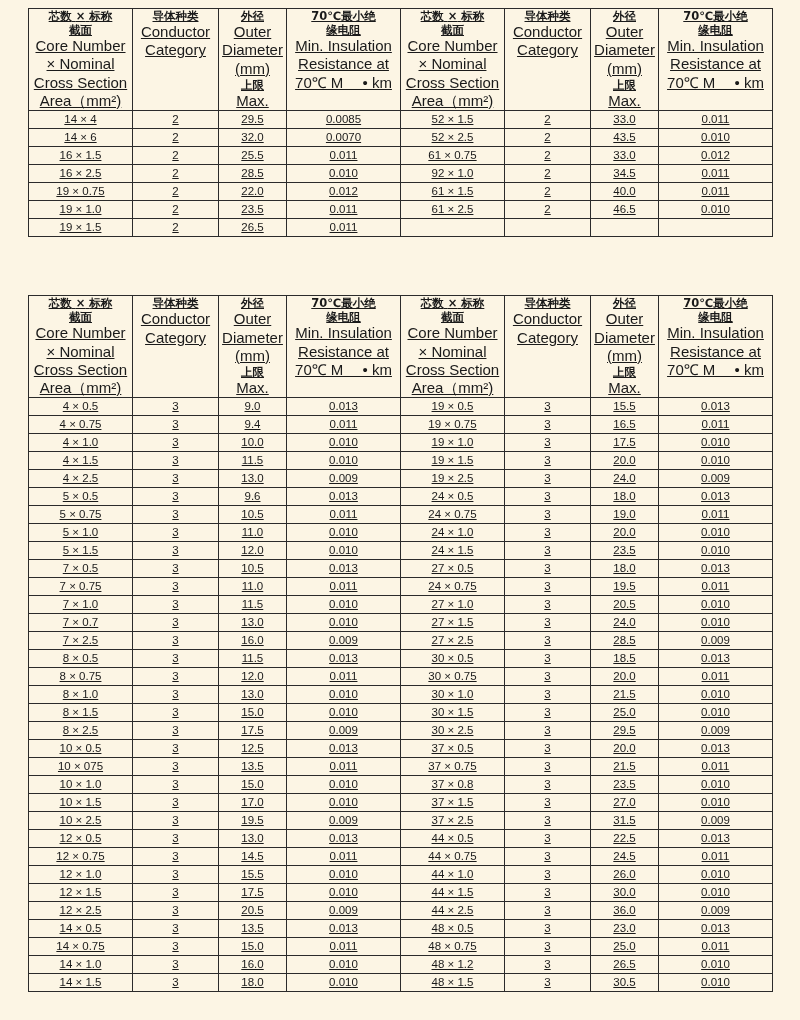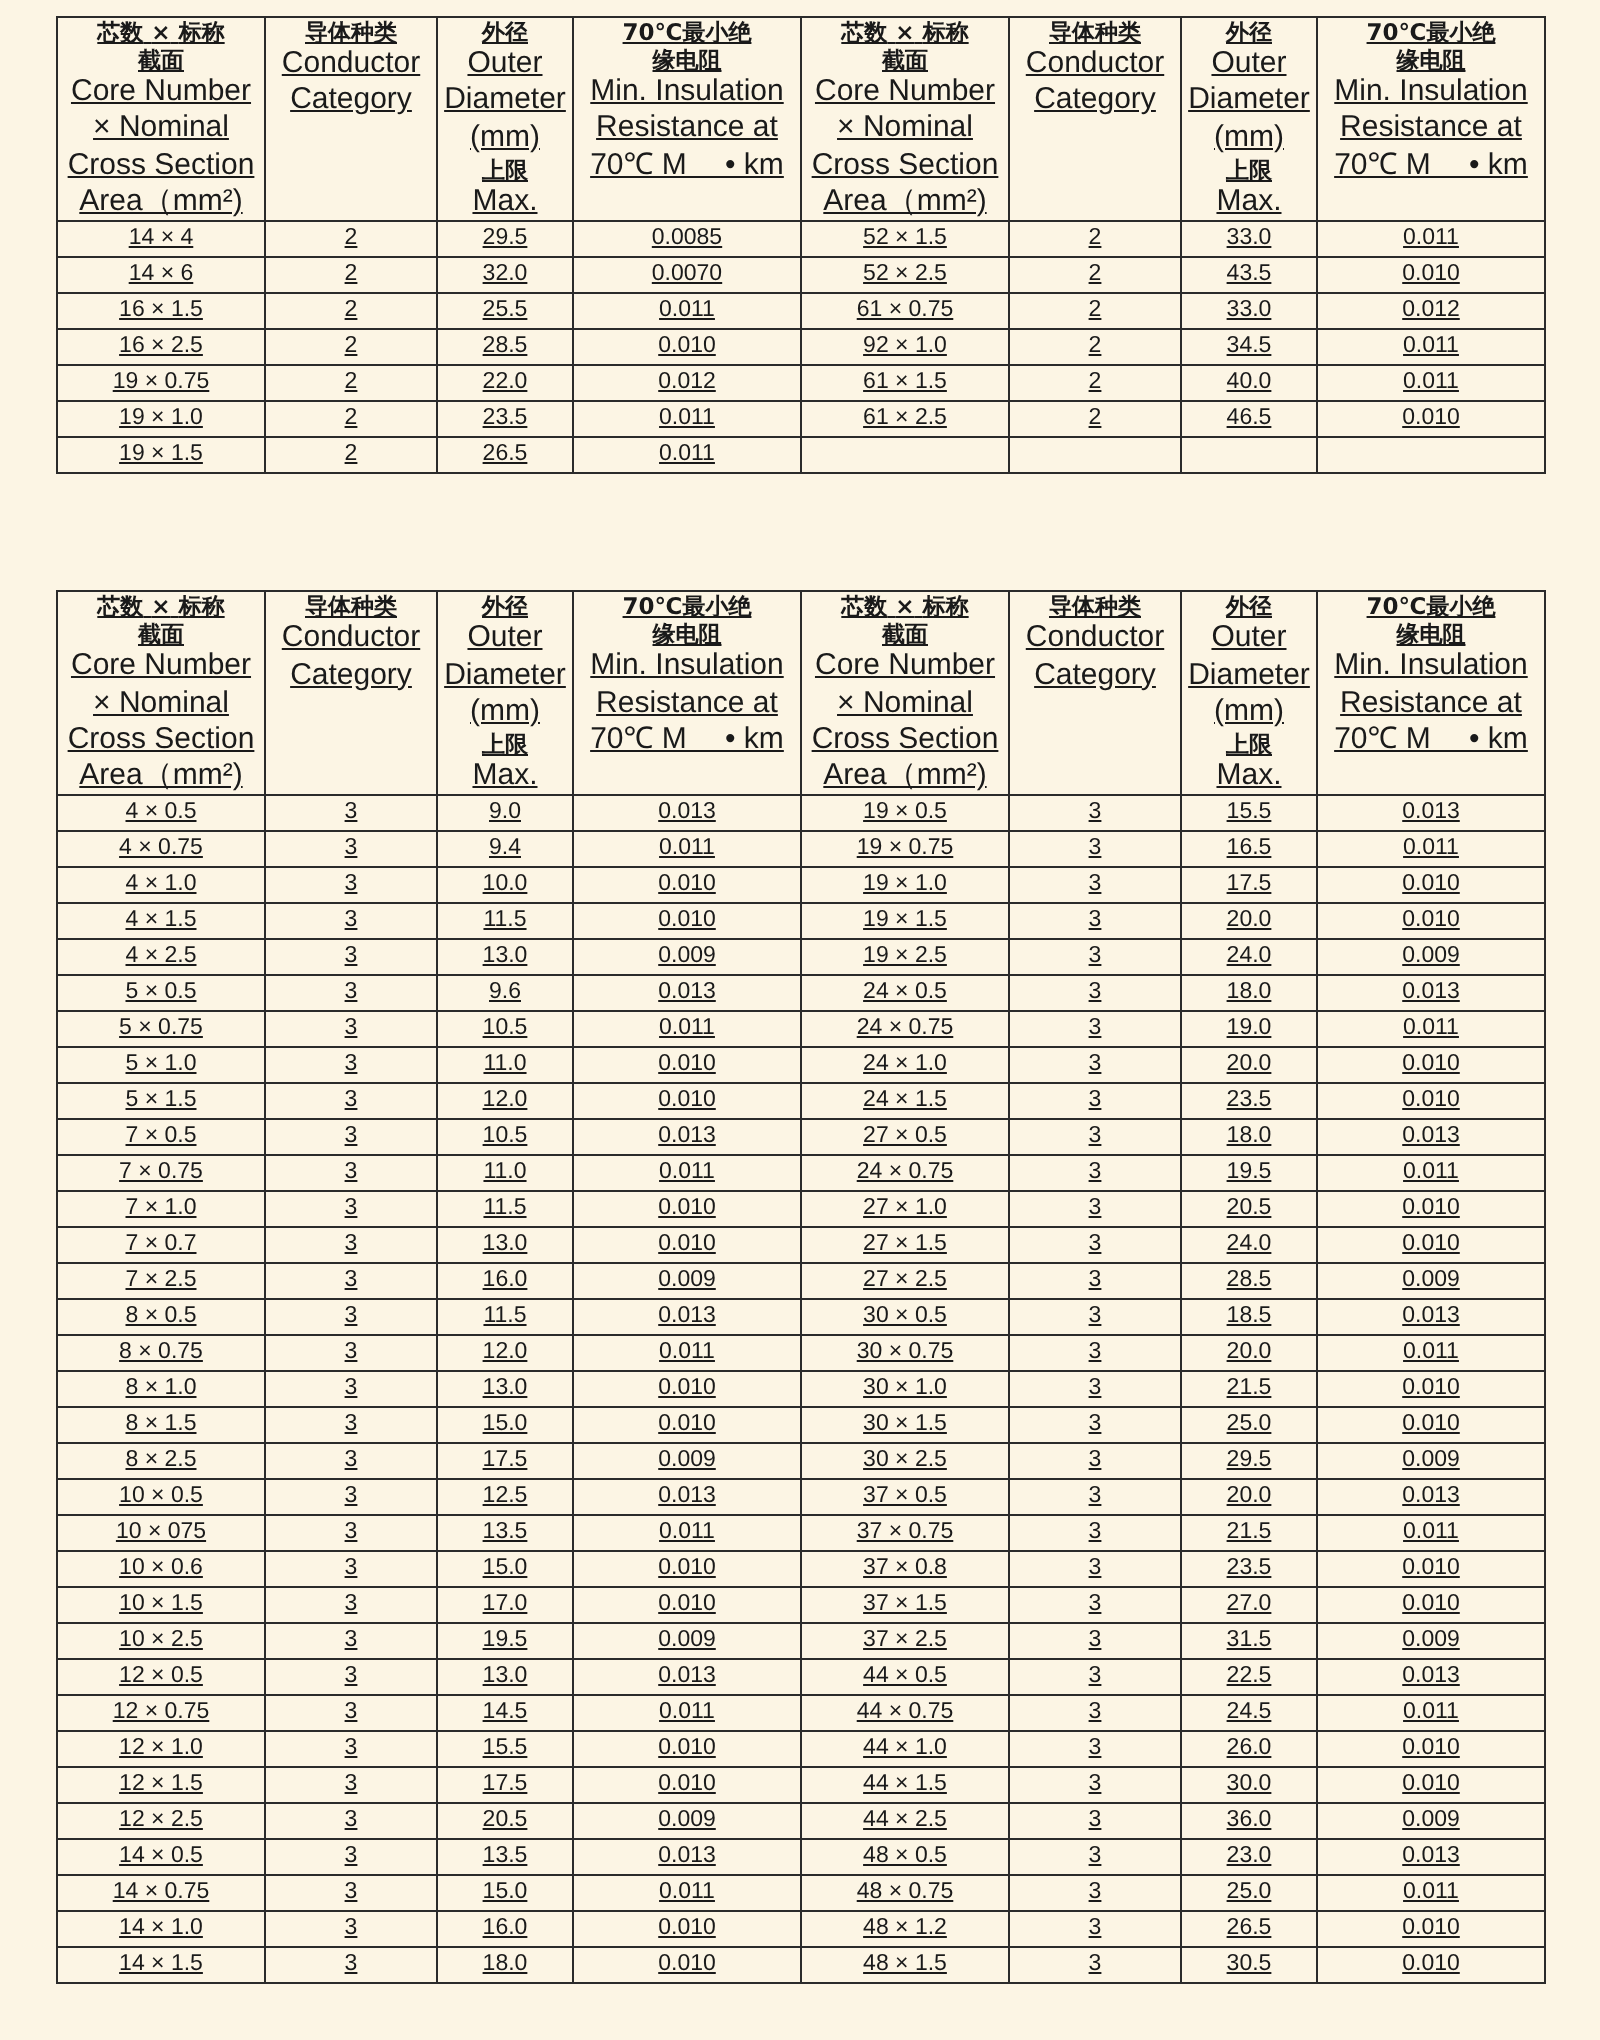--- a/index.html
+++ b/index.html
@@ -508,21 +508,21 @@
           <td>10 × 075</td>
           <td>3</td>
           <td>13.5</td>
           <td>0.011</td>
           <td>37 × 0.75</td>
           <td>3</td>
           <td>21.5</td>
           <td>0.011</td>
         </tr>
         <tr>
-          <td>10 × 0.6</td>
+          <td>10 × 1.0</td>
           <td>3</td>
           <td>15.0</td>
           <td>0.010</td>
           <td>37 × 0.8</td>
           <td>3</td>
           <td>23.5</td>
           <td>0.010</td>
         </tr>
         <tr>
           <td>10 × 1.5</td>

